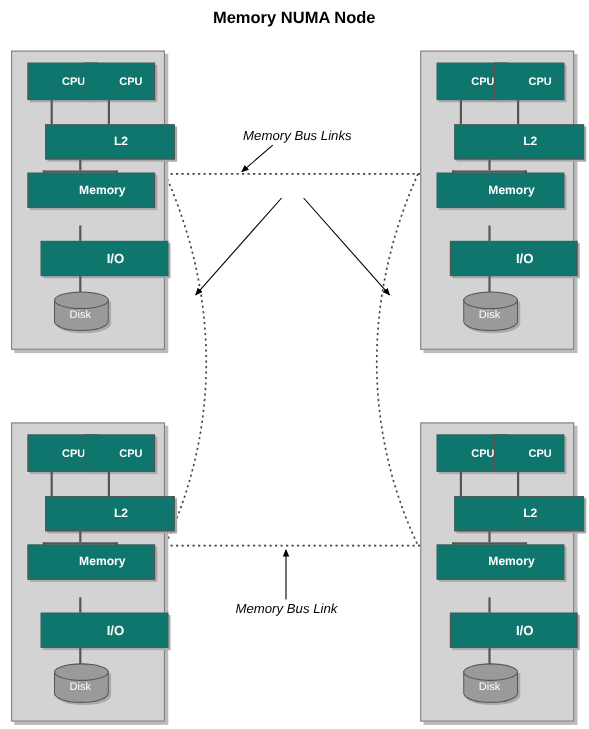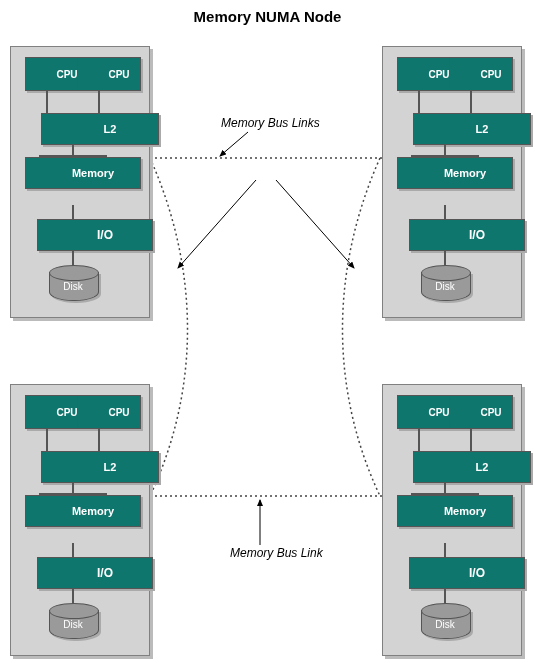--- a/index.html
+++ b/index.html
@@ -15,21 +15,21 @@
   .l2{left:30px;top:66px;width:96px;height:30px;font-size:11px;}
   .mem{left:14px;top:110px;width:94px;height:30px;font-size:11px;}
   .io{left:26px;top:172px;width:94px;height:30px;font-size:12px;}
   .disk{position:absolute;left:38px;top:218px;width:48px;height:42px;}
   .diskTop{position:absolute;left:0;top:0;width:48px;height:14px;background:#9a9a9a;border:1px solid #555;border-radius:50%;z-index:2;}
   .diskBody{position:absolute;left:0;top:7px;width:48px;height:28px;background:#9a9a9a;border:1px solid #555;border-top:none;border-radius:0 0 24px 24px/0 0 9px 9px;box-shadow:2px 2px 0 #aaa;}
   .diskLbl{position:absolute;left:0;top:16px;width:48px;text-align:center;color:#fff;font-size:10px;z-index:3;}
   .wire{position:absolute;background:#555;}
   .italic{font-style:italic;font-size:12px;color:#000;position:absolute;}
   #link1{left:221px;top:116px;}
-  #link2{left:230px;top:546px;}
+  #link2{left:214px;top:546px;}
   svg.lines{position:absolute;left:0;top:0;width:535px;height:663px;pointer-events:none;}
 </style>
 </head>
 <body>
 
 <div class="stage">
   <div class="title">Memory NUMA Node</div>
 
   <svg class="lines" viewBox="0 0 535 663">
     <defs>

